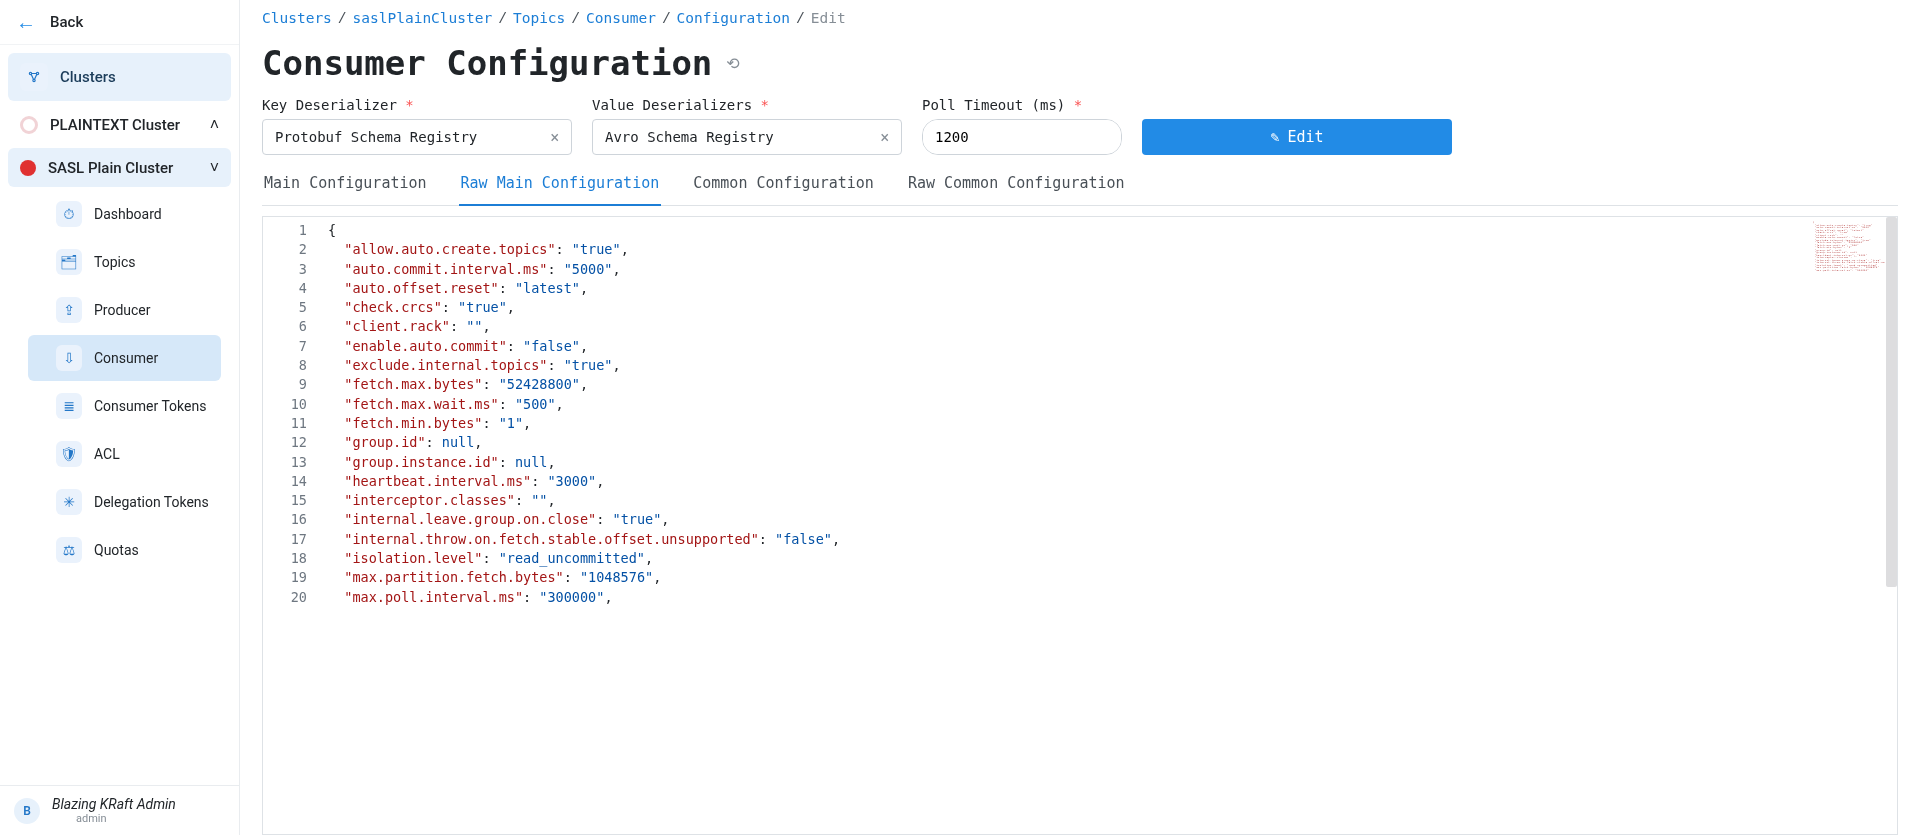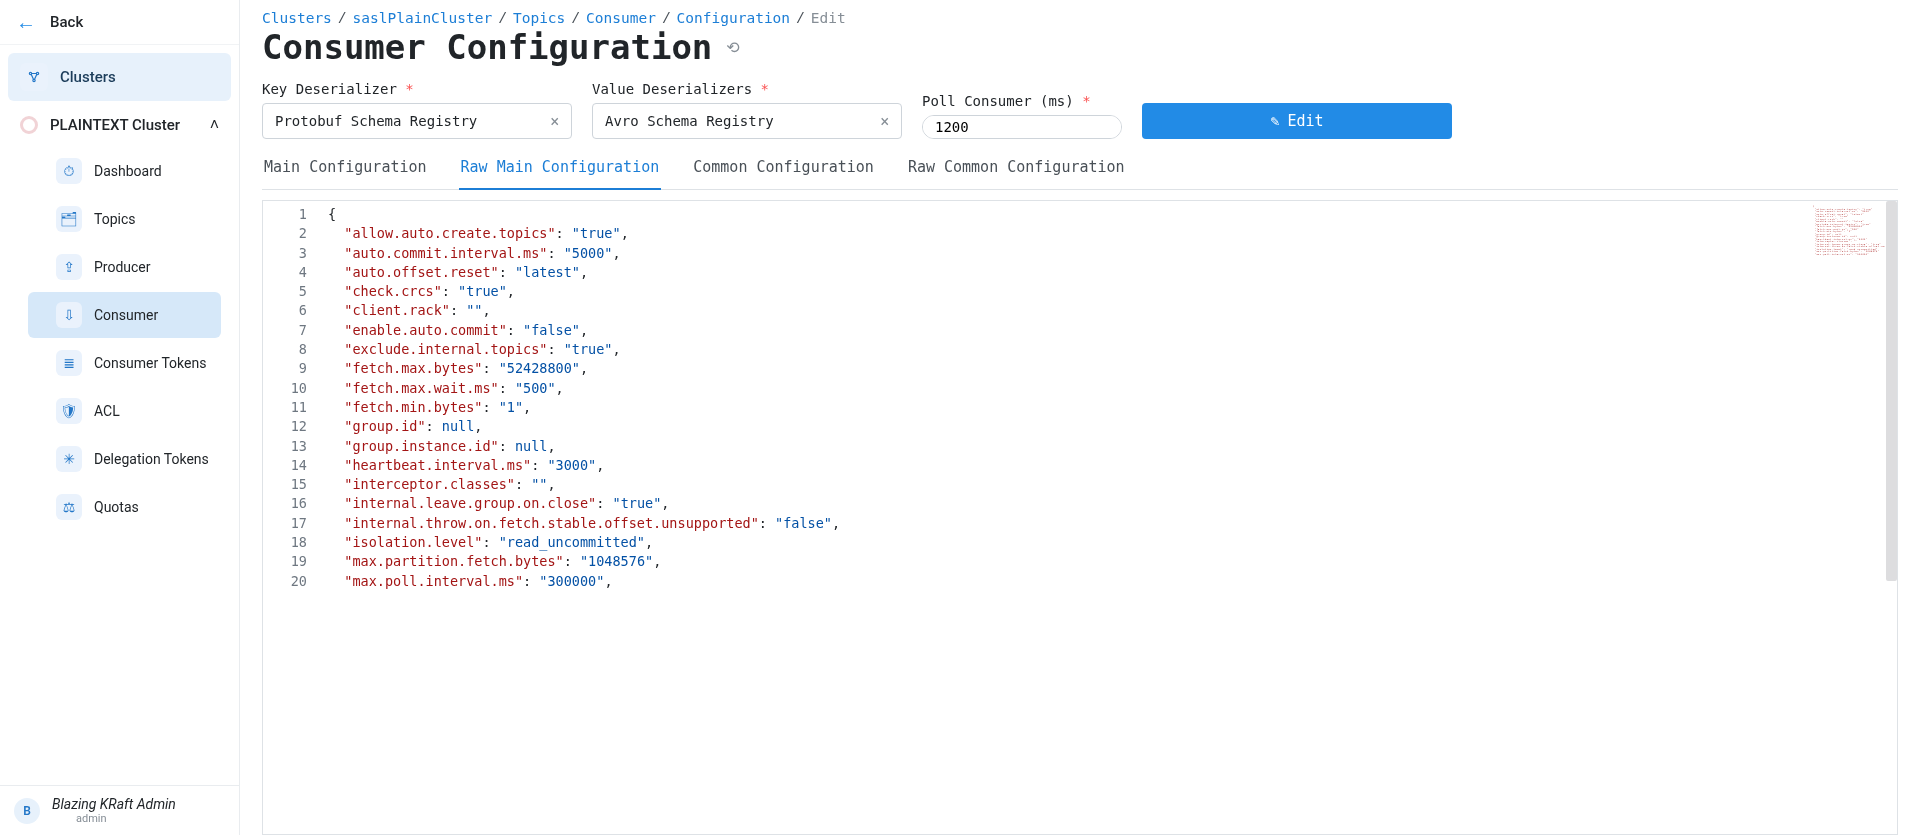--- a/index.html
+++ b/index.html
@@ -93,21 +93,21 @@
   width: 26px; height: 26px; border-radius: 50%;
   background: #e7f1fb; color: #2377c8;
   display: inline-flex; align-items: center; justify-content: center;
   font-size: 12px; font-weight: 600;
 }
 .footer-name { font-style: italic; font-size: 14px; }
 .footer-role { font-size: 11px; color: #868e96; margin-left: 24px; }
 
 
 .main { flex: 1; padding: 10px 22px 0 22px; overflow: hidden; display: flex; flex-direction: column; }
-.breadcrumb { font-size: 14.5px; margin-bottom: 0; }
+.breadcrumb { font-size: 14.5px; margin-bottom: 16px; }
 .breadcrumb .bc { color: #1c7ed6; cursor: pointer; font-family: "SFMono-Regular", Consolas, monospace; font-weight: 500; }
 .breadcrumb .sep { color: #495057; margin: 0 6px; }
 .breadcrumb .bc-cur { color: #868e96; font-family: "SFMono-Regular", Consolas, monospace; font-weight: 500; }
 .page-title-row { display: flex; align-items: center; gap: 14px; margin-bottom: 14px; }
 .page-title { font-size: 34px; font-weight: 700; font-family: "SFMono-Regular", Consolas, monospace; }
 .refresh-icon { color: #868e96; font-size: 16px; cursor: pointer; }
 
 .form-row { display: flex; gap: 20px; margin-bottom: 3px; align-items: flex-end; }
 .field { display: flex; flex-direction: column; gap: 6px; }
 .field label { font-size: 14px; font-family: "SFMono-Regular", Consolas, monospace; color: #212529; }
@@ -115,21 +115,21 @@
 .combo {
   display: flex; align-items: center;
   border: 1px solid #ced4da; border-radius: 4px;
   height: 36px; padding: 0 8px 0 12px;
   background: #fff;
 }
 .combo-val { flex: 1; font-family: "SFMono-Regular", Consolas, monospace; font-size: 14px; }
 .combo-x { color: #868e96; font-size: 16px; cursor: pointer; padding: 0 4px; }
 .numbox {
   display: flex; align-items: stretch;
-  border: 1px solid #ced4da; border-radius: 16px; height: 24px; background: #0f766e; overflow: hidden;
+  border: 1px solid #ced4da; border-radius: 16px; height: 36px; background: #0f766e; overflow: hidden;
 }
 .numbox input {
   border: none; outline: none; flex: 1; padding: 0 12px;
   font-family: "SFMono-Regular", Consolas, monospace; font-size: 14px;
 }
 .edit-btn {
   background: #228be6; color: #fff; border: none; border-radius: 4px;
   height: 36px; width: 310px; font-size: 15px; font-weight: 500;
   display: inline-flex; align-items: center; justify-content: center; gap: 8px;
   cursor: pointer; font-family: "SFMono-Regular", Consolas, monospace;
@@ -193,20 +193,25 @@
         </span>
       <span>Clusters</span>
     </div>
 
     <div id="clusters-mount">
         <div class="side-cluster">
           <span class="dot-outline"></span>
           <span style="flex: 1 1 0%;">PLAINTEXT Cluster</span>
           <span style="font-size: 16px;">˄</span>
         </div>
+        <div class="side-cluster active">
+          <span class="dot" style="background: rgb(224, 49, 49);"></span>
+          <span style="flex: 1 1 0%;">SASL Plain Cluster</span>
+          <span style="font-size: 16px;">˅</span>
+        </div>
       </div>
     <div id="items-mount">
         <div class="side-item">
           <span class="side-icon">⏱</span>
           <span class="side-item-label">Dashboard</span>
         </div>
         <div class="side-item">
           <span class="side-icon">🗂</span>
           <span class="side-item-label">Topics</span>
         </div>
@@ -270,21 +275,21 @@
         <span>Value Deserializers</span> <span class="req">*</span>
       </label>
       <div class="combo">
         <span class="combo-val">Avro Schema Registry</span>
         <span class="combo-x">×</span>
       </div>
     </div>
 
     <div class="field" style="width:200px">
       <label>
-        <span>Poll Consumer (ms)</span> <span class="req">*</span>
+        <span>Poll Timeout (ms)</span> <span class="req">*</span>
       </label>
       <div class="numbox">
         <input type="text" value="1200" style="">
 
       </div>
     </div>
 
     <button class="edit-btn">
       <span>✎</span>
       <span>Edit</span>

